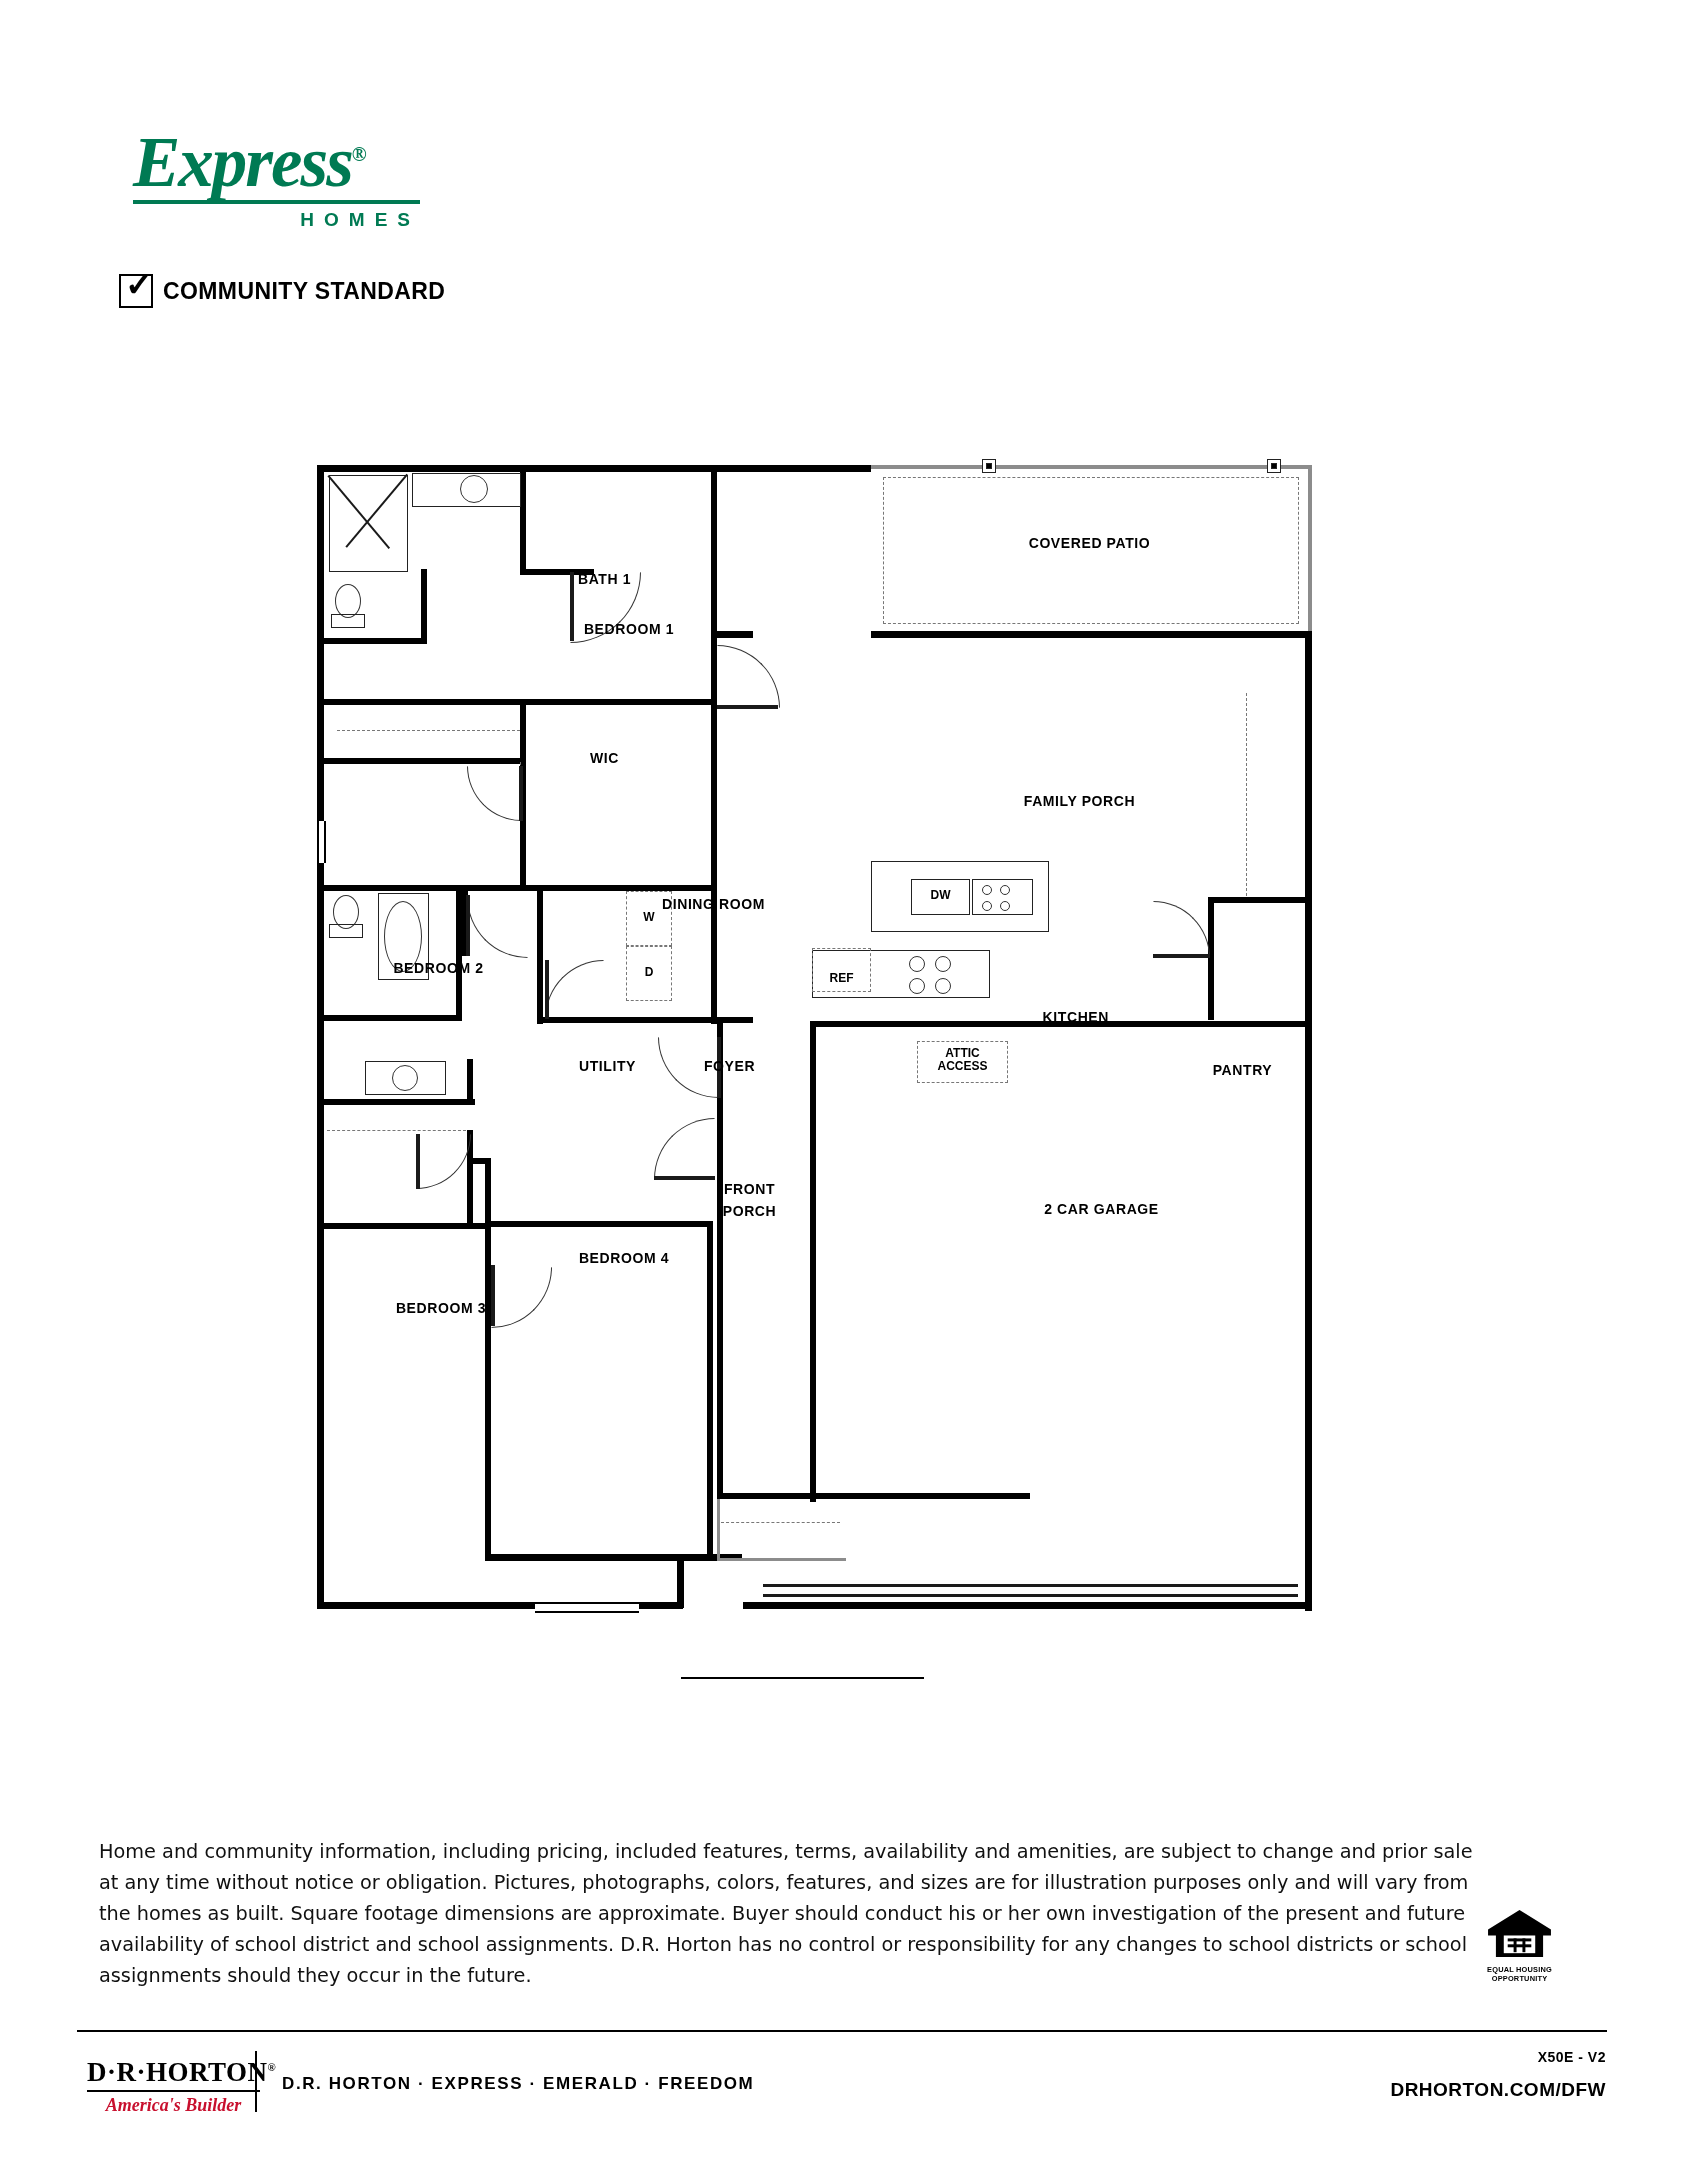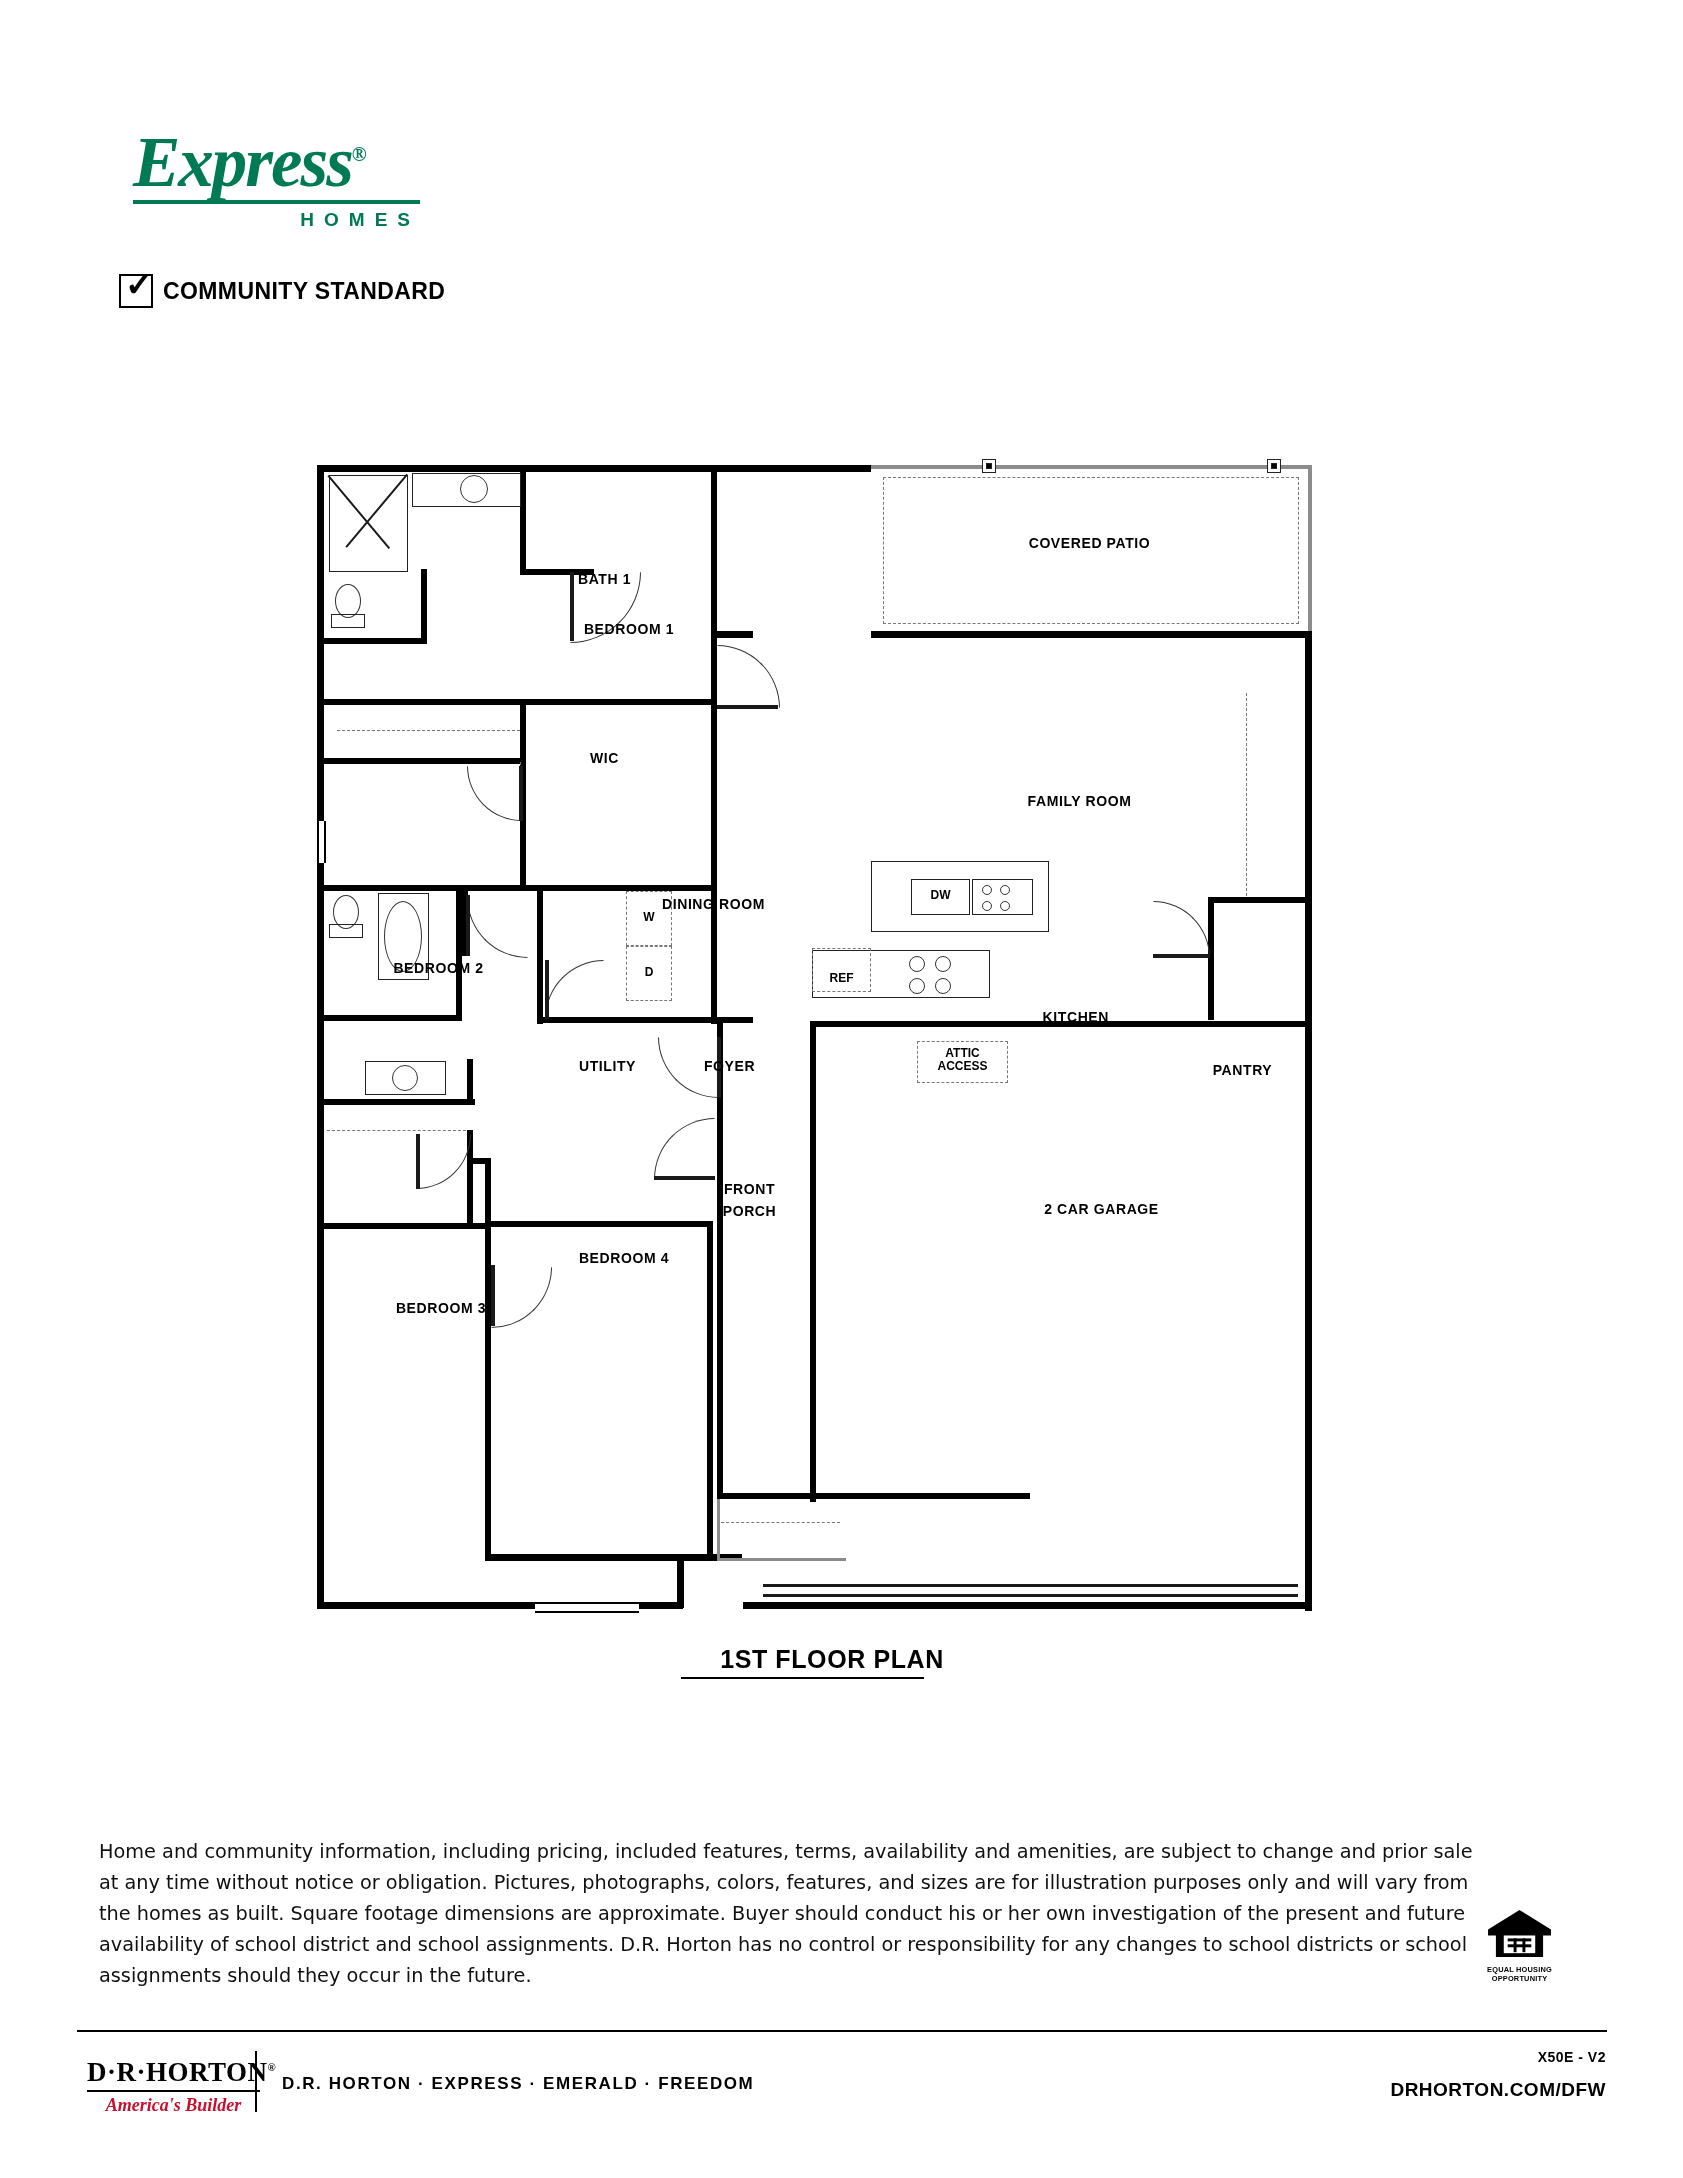--- a/index.html
+++ b/index.html
@@ -443,41 +443,40 @@
   <div class="wall" style="left:891px; top:436px; width:6px; height:119px;"></div>
   <div class="dash-v" style="left:929px; top:228px; height:208px;"></div>
   <div class="door-arc" style="left:836px; top:436px; width:57px; height:57px; border-color:#333; border-bottom-color:transparent; border-left-color:transparent; border-radius:0 57px 0 0;"></div>
   <div class="wall-thin" style="left:836px; top:489px; width:57px; height:4px;"></div>
   <div class="wall" style="left:891px; top:432px; width:99px; height:6px;"></div>
 
   <div class="room-label" style="left:228px; top:103px; width:119px;">BATH 1</div>
   <div class="room-label" style="left:193px; top:153px; width:238px;">BEDROOM 1</div>
   <div class="room-label" style="left:604px; top:67px; width:337px;">COVERED PATIO</div>
   <div class="room-label" style="left:228px; top:282px; width:119px;">WIC</div>
-  <div class="room-label" style="left:614px; top:325px; width:297px;">FAMILY ROOM</div>
+  <div class="room-label" style="left:614px; top:325px; width:297px;">FAMILY PORCH</div>
   <div class="room-label" style="left:248px; top:428px; width:297px;">DINING ROOM</div>
   <div class="room-label" style="left:0px; top:492px; width:243px;">BEDROOM 2</div>
   <div class="room-label" style="left:594px; top:541px; width:198px;text-align:right;">KITCHEN</div>
   <div class="room-label" style="left:216px; top:590px; width:149px;">UTILITY</div>
   <div class="room-label" style="left:348px; top:590px; width:129px;">FOYER</div>
   <div class="room-label" style="left:851px; top:594px; width:149px;">PANTRY</div>
   <div class="room-label" style="left:183px; top:782px; width:248px;">BEDROOM 4</div>
   <div class="room-label" style="left:368px; top:713px; width:129px;">FRONT
 PORCH</div>
   <div class="room-label" style="left:636px; top:733px; width:297px;">2 CAR GARAGE</div>
   <div class="room-label" style="left:0px; top:832px; width:248px;">BEDROOM 3</div>
 
   <div class="tiny-label" style="left:596px; top:424px; width:55px;">DW</div>
   <div class="tiny-label" style="left:497px; top:507px; width:55px;">REF</div>
   <div class="tiny-label" style="left:309px; top:446px; width:46px;">W</div>
   <div class="tiny-label" style="left:309px; top:501px; width:46px;">D</div>
   <div class="tiny-label" style="left:600px; top:582px; width:91px; white-space:pre-line;">ATTIC
 ACCESS</div>
 
-  <div id="floorplan-title">1ST FLOOR PLAN</div>
   <div id="floorplan-title-underline"></div>
 </div>
 
 <div id="disclaimer">Home and community information, including pricing, included features, terms, availability and amenities, are subject to change and prior sale at any time without notice or obligation. Pictures, photographs, colors, features, and sizes are for illustration purposes only and will vary from the homes as built.  Square footage dimensions are approximate. Buyer should conduct his or her own investigation of the present and future availability of school district and school assignments.  D.R. Horton has no control or responsibility for any changes to school districts or school assignments should they occur in the future.</div>
 
 <div id="equal-housing">
   <div id="eh-icon">
     <svg width="71" height="57" viewBox="0 0 72 58" xmlns="http://www.w3.org/2000/svg">
       <path d="M4 24 L36 4 L68 24 L68 30 L60 30 L60 52 L12 52 L12 30 L4 30 Z" fill="#000"></path>
       <rect x="20" y="30" width="32" height="18" fill="#fff"></rect>

